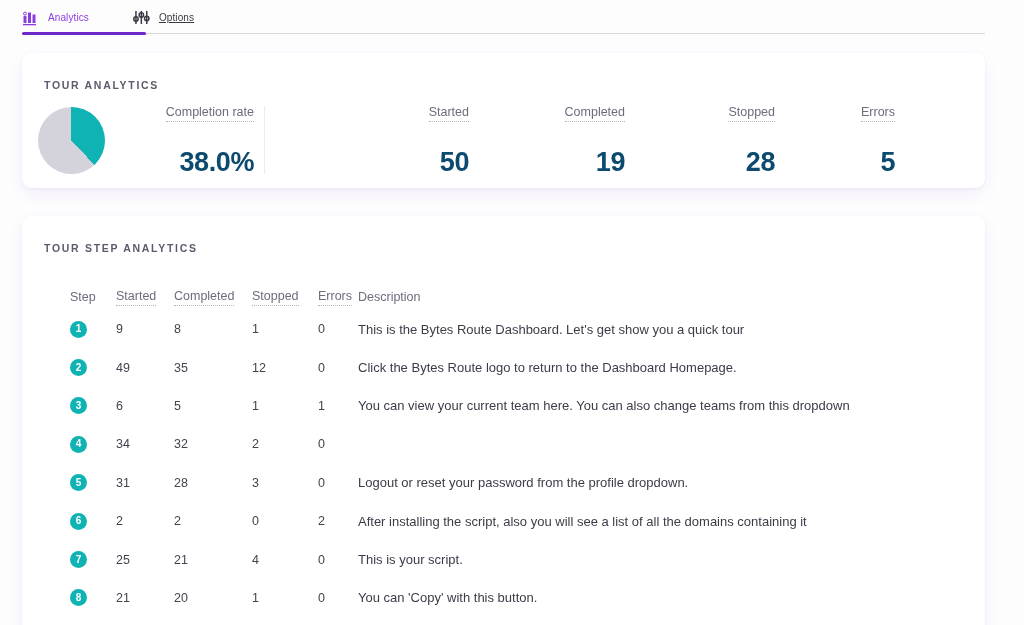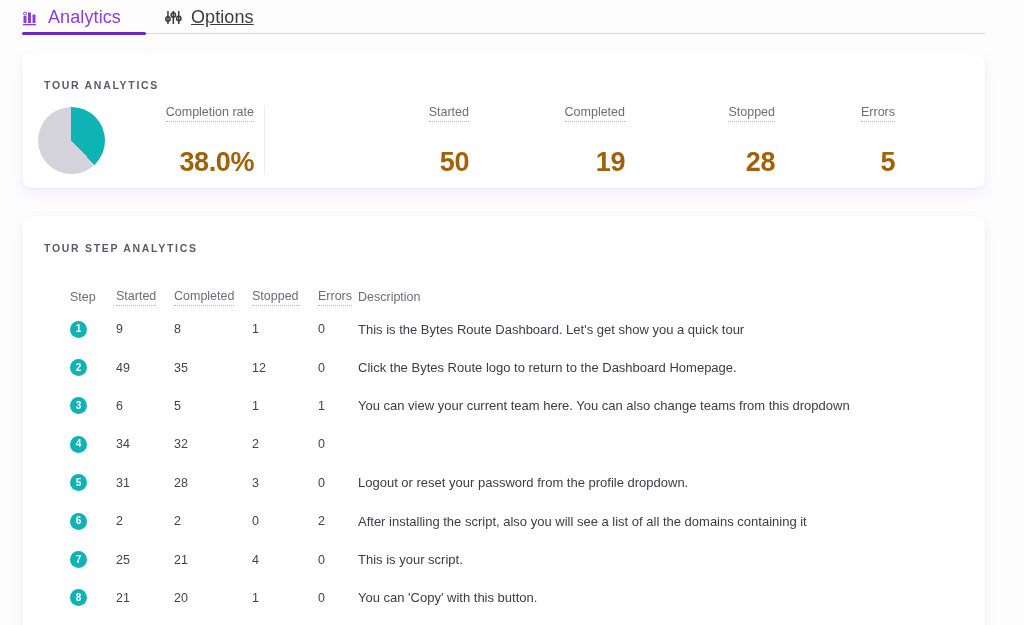--- a/index.html
+++ b/index.html
@@ -32,21 +32,21 @@
     display: flex;
     align-items: center;
     gap: 9px;
     height: 34px;
     padding: 0 18px 0 0;
     margin-right: 26px;
     cursor: pointer;
     position: relative;
   }
   .tab .tab-label {
-    font-size: 18px;
+    font-size: 10px;
     letter-spacing: .1px;
   }
   .tab-analytics .tab-label { color: #8b3ee0; }
   .tab-options  .tab-label { color: #3b3a45; text-decoration: underline; }
   .tab-underline {
     position: absolute;
     left: 0;
     bottom: -1px;
     width: 124px;
     height: 3.5px;
@@ -94,21 +94,21 @@
     font-size: 12.5px;
     color: #6e6b7c;
     border-bottom: 1px dotted #b6b3c2;
     display: inline-block;
     padding-bottom: 1px;
     line-height: 15px;
   }
   .stat-value {
     font-size: 27px;
     font-weight: bold;
-    color: #a16207;
+    color: #0c4a6e;
     margin-top: 25px;
     letter-spacing: -.4px;
   }
   .stat-completion { width: 132px; }
   .divider {
     width: 1px;
     height: 68px;
     background: #eceaef;
     margin: 0 0 0 10px;
   }

